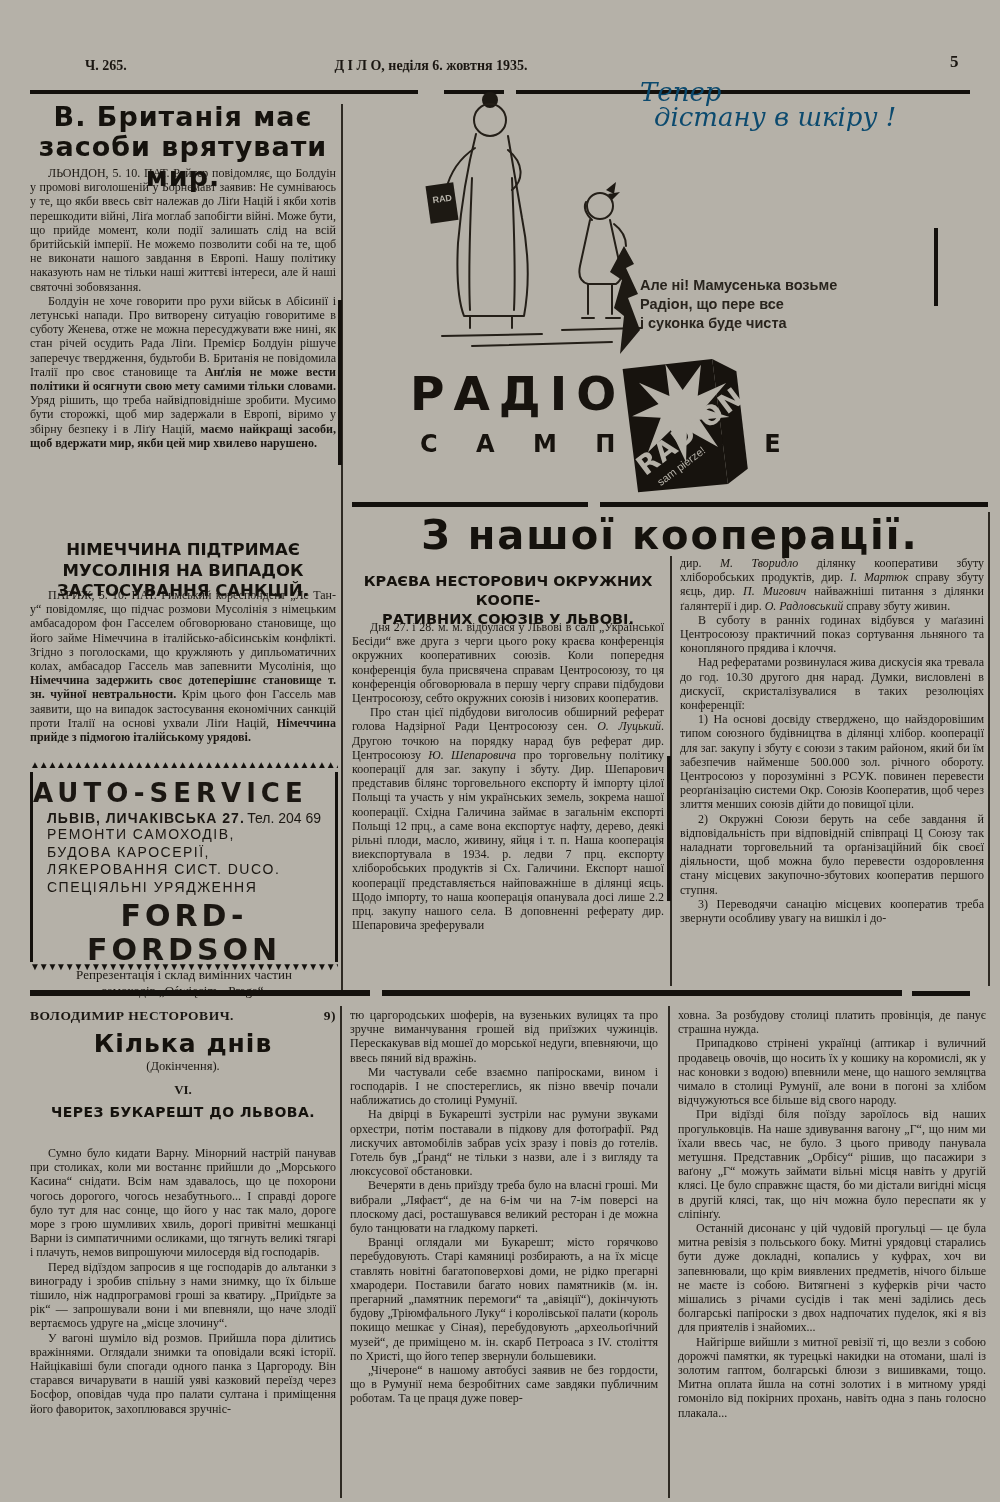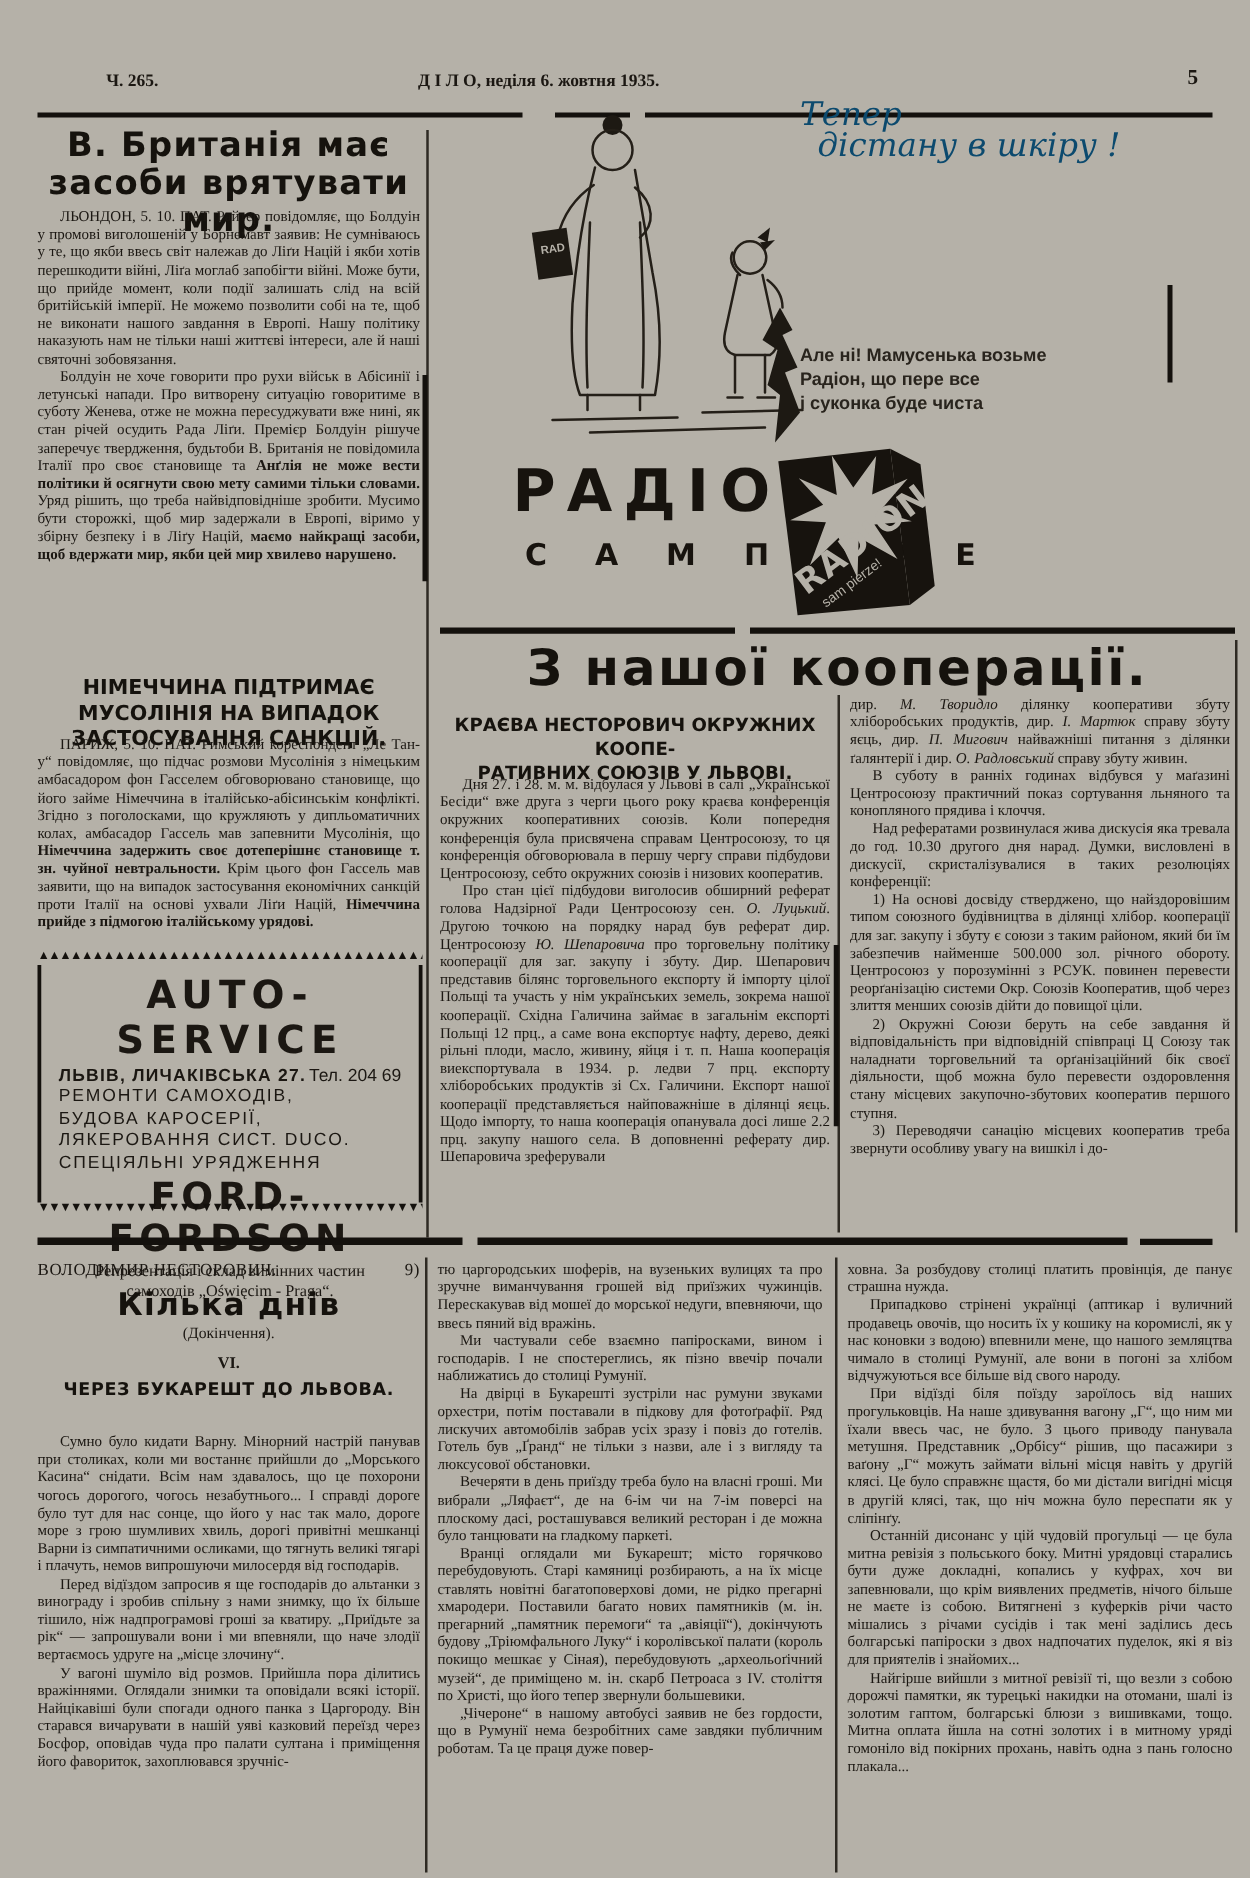--- a/index.html
+++ b/index.html
@@ -22,36 +22,36 @@
     text-align:justify;text-indent:18px;
   }
   .body-col p.noindent{text-indent:0;}
   .body-col{overflow:hidden;}
   
   #a1-title{font-size:27px;line-height:1.12;letter-spacing:1px;}
   #a2-head{font-size:16.5px;line-height:1.25;}
   
   #auto-ad{border-left:3px solid #14110d;border-right:3px solid #14110d;}
   .tri-row{font-size:10px;line-height:10px;letter-spacing:-1.2px;white-space:nowrap;overflow:hidden;color:#14110d;}
-  #auto-name{font-family:"DejaVu Sans", sans-serif;font-weight:bold;font-size:31px;letter-spacing:5px;text-align:center;margin-top:6px;}
+  #auto-name{font-family:"DejaVu Sans", sans-serif;font-weight:bold;font-size:26px;letter-spacing:5px;text-align:left;margin-top:6px;}
   #auto-addr{display:flex;justify-content:space-between;padding:2px 14px 0 14px;font-family:"Liberation Sans", sans-serif;font-size:14px;}
   #auto-addr .b{font-weight:bold;letter-spacing:1px;}
   .auto-svc{font-family:"Liberation Sans", sans-serif;font-size:14px;letter-spacing:1.5px;padding-left:14px;line-height:17.5px;}
   #auto-brand{font-family:"DejaVu Sans", sans-serif;font-weight:bold;font-size:30px;letter-spacing:4px;text-align:center;line-height:34px;margin-top:3px;}
   .auto-foot{font-size:13px;text-align:center;line-height:16px;}
   
   #cap-top{font-family:"DejaVu Serif", serif;font-style:italic;font-weight:normal;font-size:26px;line-height:25px;color:#0c4a6e;}
   #cap-mid{font-family:"Liberation Sans", sans-serif;font-weight:bold;font-size:14.5px;line-height:19px;color:#29241d;}
   #radion-brand{font-family:"DejaVu Sans", sans-serif;font-weight:900;font-size:47px;letter-spacing:9px;color:#17130e;}
   #radion-tag{font-family:"DejaVu Sans", sans-serif;font-weight:bold;font-size:24px;letter-spacing:15px;color:#17130e;}
   
   #coop-head{font-size:40px;letter-spacing:2px;}
   #coop-sub{font-size:14.5px;line-height:1.3;}
   
-  #f-author-row{display:flex;justify-content:space-between;font-size:13.5px;font-weight:normal;letter-spacing:0.5px;align-items:flex-end;}
+  #f-author-row{display:flex;justify-content:space-between;font-size:13.5px;font-weight:bold;letter-spacing:0.5px;align-items:flex-end;}
   #f-title{font-size:25px;line-height:1.08;letter-spacing:1px;}
   #f-sub{font-size:12.5px;text-align:center;}
   #f-ch{font-size:13px;font-weight:bold;text-align:center;font-family:"Liberation Serif", serif;}
   #f-chtitle{font-size:14px;letter-spacing:0.5px;}
   .ill{stroke:#241f18;fill:none;stroke-width:2;stroke-linecap:round;stroke-linejoin:round;}
   .ill-f{fill:#1d1913;stroke:none;}
 </style>
 </head>
 <body>
 

